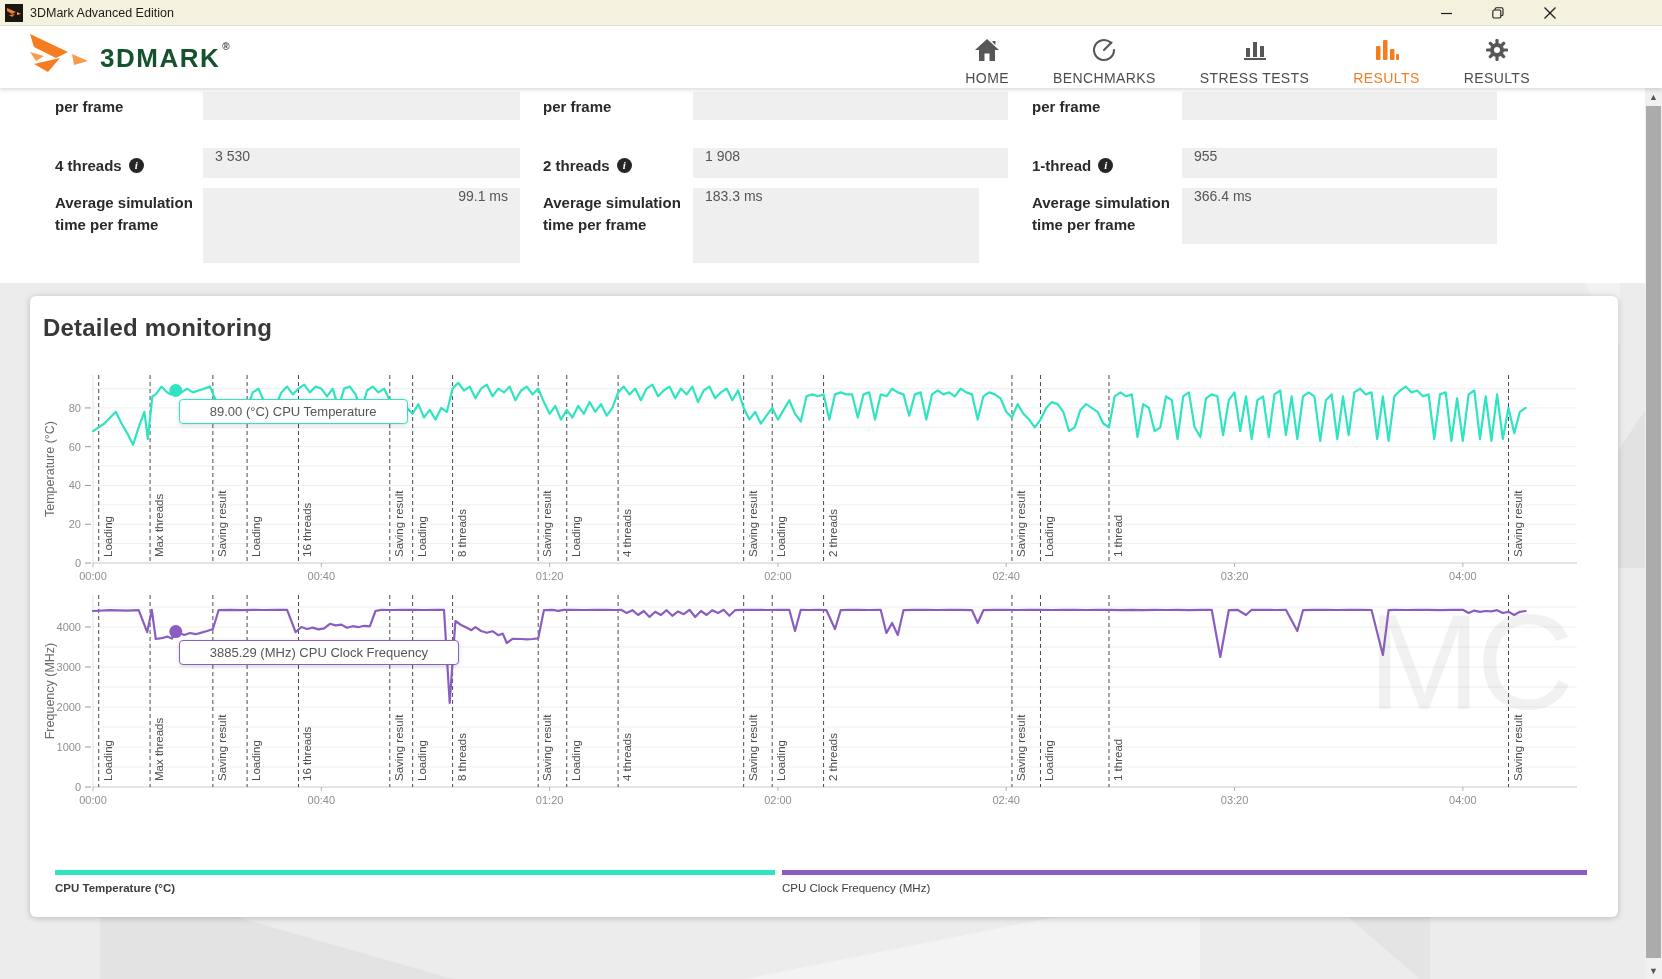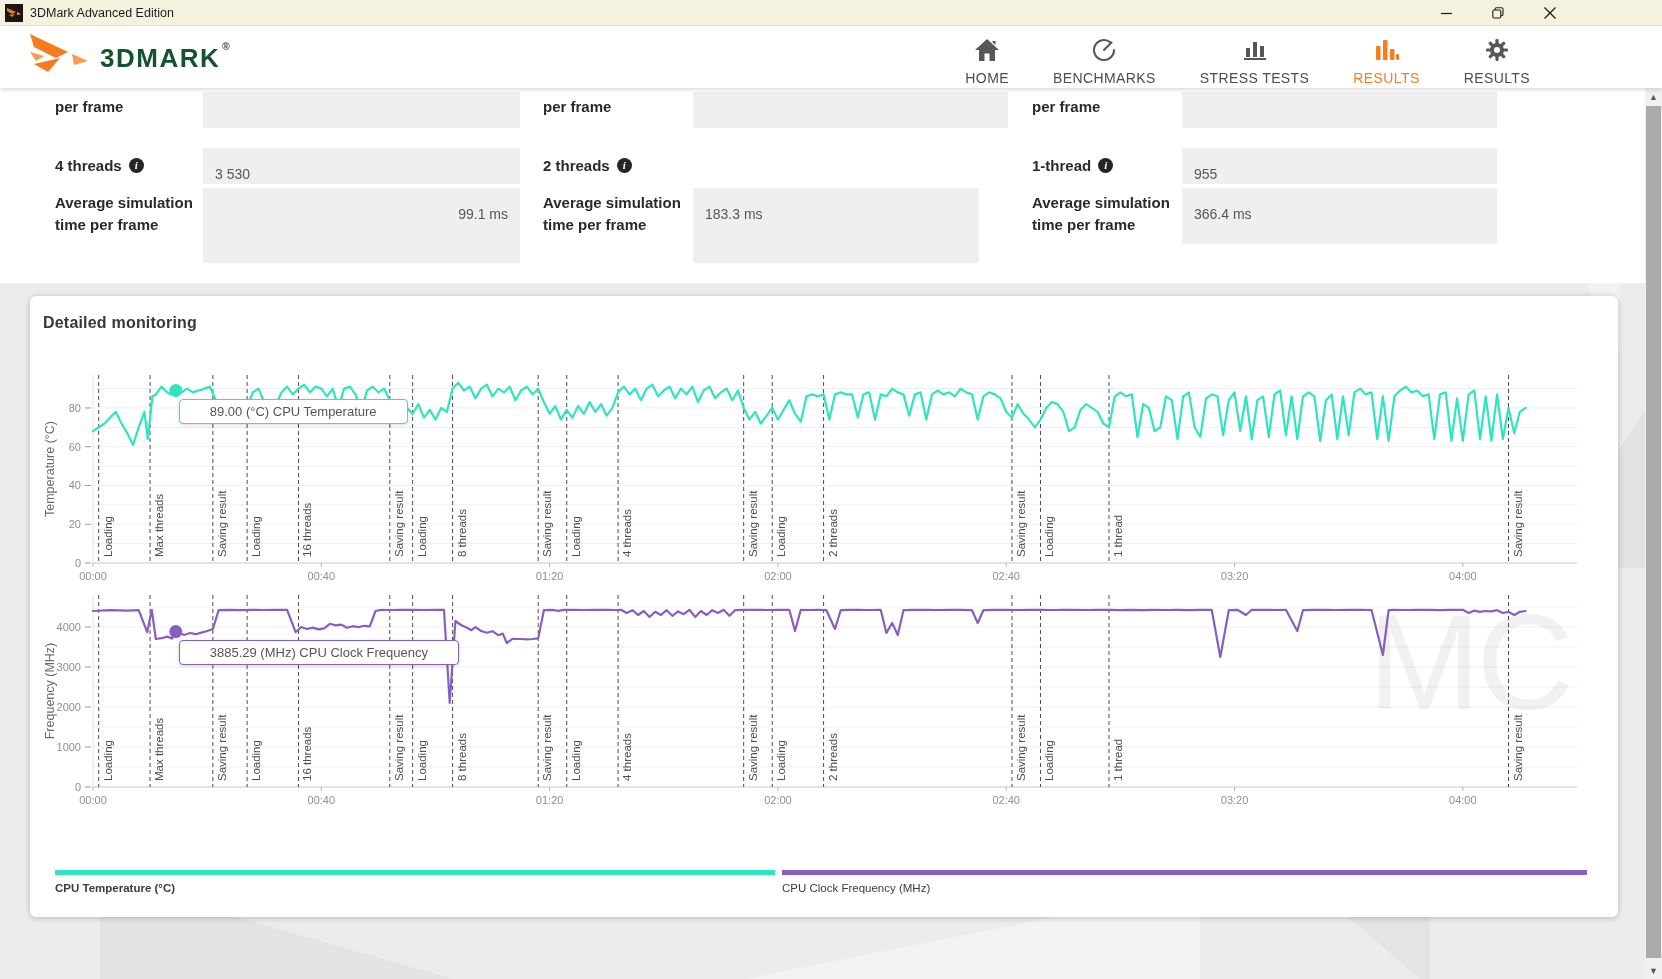--- a/index.html
+++ b/index.html
@@ -24,27 +24,27 @@
   .navitem.active .lab { color:#f57c20; }
 
   
   .pagebg { position:absolute; left:0; top:88px; width:1662px; height:891px; background:#ececec; overflow:hidden; }
   .tri { position:absolute; opacity:1; }
 
   
   .scores { position:absolute; left:0; top:88px; width:1645px; height:195px; background:#ffffff; z-index:5; }
   .scol { position:absolute; top:0; height:195px; }
   .scol .lbl { position:absolute; left:0; font-size:15px; font-weight:bold; color:#2a2a2c; line-height:1.45; }
-  .scol .vbox { position:absolute; background:#efefef; font-size:14px; color:#55565a; padding:18px 12px; }
+  .scol .vbox { position:absolute; background:#efefef; font-size:14px; color:#55565a; padding:0 12px; }
   .threadrow { display:flex; align-items:center; gap:7px; }
   .info-ic { display:inline-block; width:15px; height:15px; border-radius:50%; background:#262628; color:#fff; font-family:"Liberation Serif","DejaVu Serif",serif; font-size:11px; font-weight:bold; font-style:italic; text-align:center; line-height:15px; cursor:pointer; }
 
   
   .card { position:absolute; left:30px; top:296px; width:1588px; height:621px; background:#ffffff; border-radius:6px; box-shadow:0 1px 6px rgba(0,0,0,0.22); z-index:5; }
-  .card h2 { position:absolute; left:13px; top:18px; font-size:16px; color:#38383a; letter-spacing:0.2px; }
+  .card h2 { position:absolute; left:13px; top:18px; font-size:24px; color:#38383a; letter-spacing:0.2px; }
   .chartwrap { position:absolute; left:10px; }
   .chartwrap.c1 { top:56px; width:1560px; height:242px; }
   .chartwrap.c2 { top:289px; width:1560px; height:232px; }
   .tooltip { position:absolute; background:#fff; border:1.5px solid; border-radius:4px; padding:4px 30px; font-size:13px; color:#55555a; white-space:nowrap; box-shadow:0 1px 4px rgba(0,0,0,0.15); z-index:8; }
   .legend { position:absolute; top:574px; left:0; width:1588px; }
   .legenditem { position:absolute; cursor:pointer; }
   .legenditem .bar { height:5px; }
   .legenditem .ltxt { font-size:11.5px; color:#3c3c3e; margin-top:7px; }
 
   
@@ -182,20 +182,21 @@
     <div class="vbox" style="left:148px; top:100px; width:317px; height:75px;text-align:right;">99.1 ms</div>
   </div>
 
   <div class="scol" style="left:543px; width:465px;">
     <div class="lbl" style="top:8px; width:146px;">per frame</div>
     <div class="vbox" style="left:150px; top:4px; width:315px; height:28px;"></div>
     <div class="lbl threadrow" style="top:67px; width:170px;">
       <span>2 threads</span>
       <span class="info-ic">i</span>
     </div>
+    <div class="vbox" style="left:150px; top:60px; width:315px; height:30px;">1 908</div>
     <div class="lbl" style="top:104px; width:150px;">Average simulation time per frame</div>
     <div class="vbox" style="left:150px; top:100px; width:286px; height:75px;">183.3 ms</div>
   </div>
 
   <div class="scol" style="left:1032px; width:465px;">
     <div class="lbl" style="top:8px; width:146px;">per frame</div>
     <div class="vbox" style="left:150px; top:4px; width:315px; height:28px;"></div>
     <div class="lbl threadrow" style="top:67px; width:170px;">
       <span>1-thread</span>
       <span class="info-ic">i</span>

